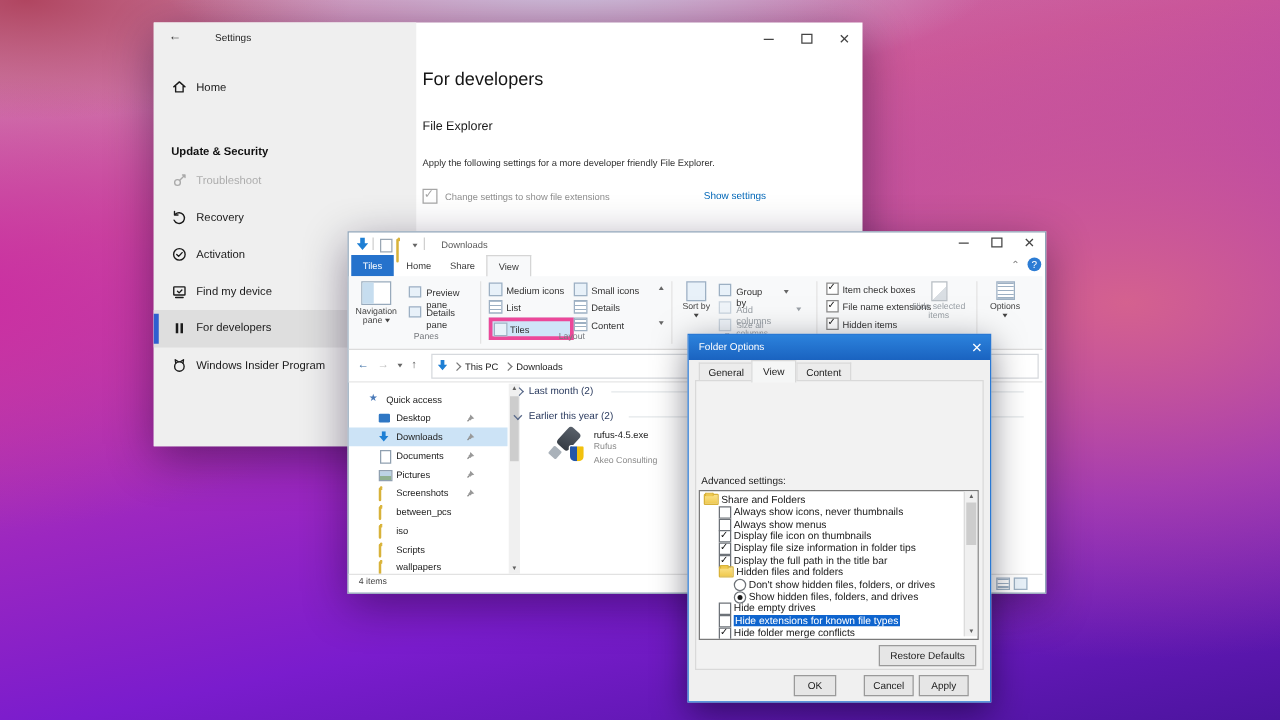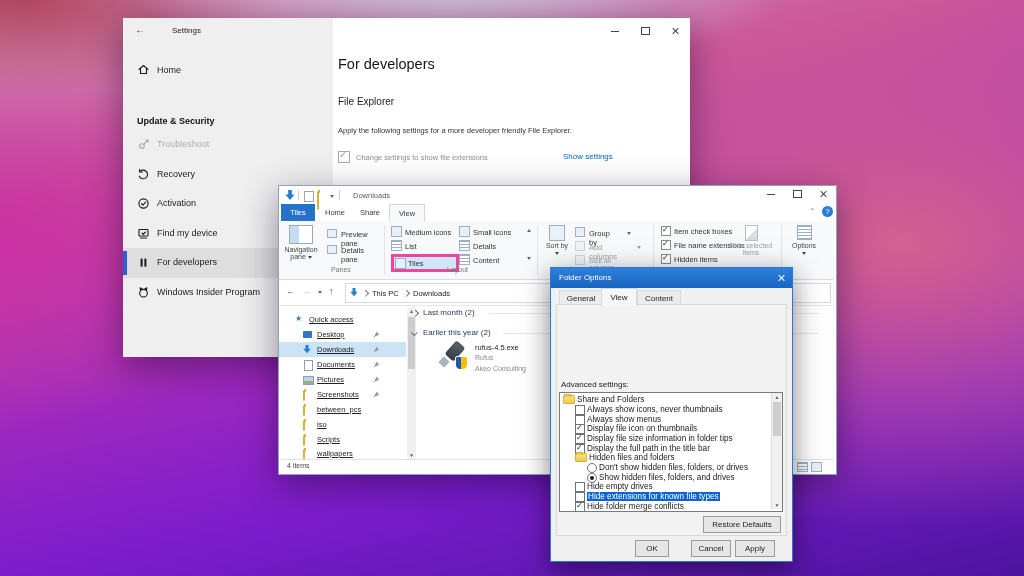--- a/index.html
+++ b/index.html
@@ -47,21 +47,21 @@
   #explorer .tab.active{background:#f8f9fa;border:1px solid #d5d5d5;border-bottom:none;}
   .rib-lbl{position:absolute;font-size:7px;color:#76797d;}
   .rib-sep{position:absolute;top:4px;width:1px;height:50px;background:#e3e3e3;}
   .rcb{position:absolute;width:8px;height:8px;background:#fff;border:1px solid #8a8a8a;}
   .rcb.checked::after{content:"✓";position:absolute;left:0px;top:-2px;font-size:8px;color:#111;}
   .lic{position:absolute;width:9px;height:9px;border:1px solid #9db0c3;background:#e8f1f9;}
   .lic.lines{background:repeating-linear-gradient(#9db0c3 0 1px,#fff 1px 3px);}
   .opt{position:absolute;height:12px;font-size:7.5px;color:#333;}
   .opt .ol{position:absolute;left:14px;top:2px;}
   .navrow{position:absolute;left:0;width:127px;height:15px;font-size:7.5px;color:#222;}
-  .navrow .nl{position:absolute;top:3px;text-decoration:underline;}
+  .navrow .nl{position:absolute;top:3px;}
   .pin{position:absolute;left:94px;top:3px;}
   .grp-hdr{position:absolute;font-size:8px;color:#2a3a5e;}
   .grp-line{position:absolute;height:1px;background:#e4e7ea;}
   
   #dialog{background:#f0f0f0;border:1px solid #2978d4;box-shadow:0 8px 26px rgba(0,0,20,.5);}
   #dialog .dtitle{left:0;top:0;width:100%;height:20px;background:linear-gradient(180deg,#2c82dc,#1a63c0);}
   .dtab{position:absolute;top:22px;height:15px;display:flex;align-items:center;justify-content:center;font-size:8px;color:#222;border:1px solid #d9d9d9;border-bottom:none;background:#ececec;}
   .dtab.active{background:#f5f6f6;height:17px;top:20px;z-index:2;}
   .dpanel{position:absolute;left:5px;top:36px;right:5px;height:230px;border:1px solid #d9d9d9;background:#f2f2f2;}
   .dgroup{position:absolute;border:1px solid #dcdcdc;}

